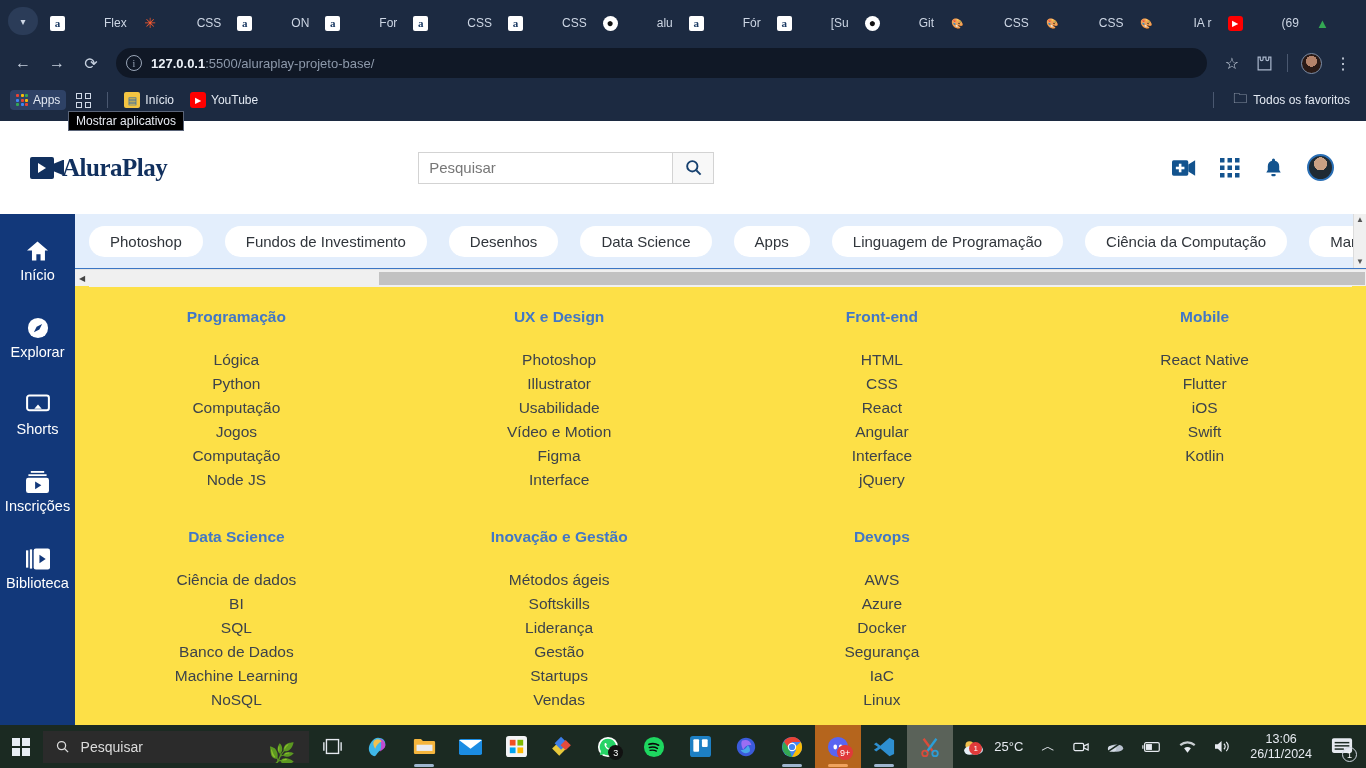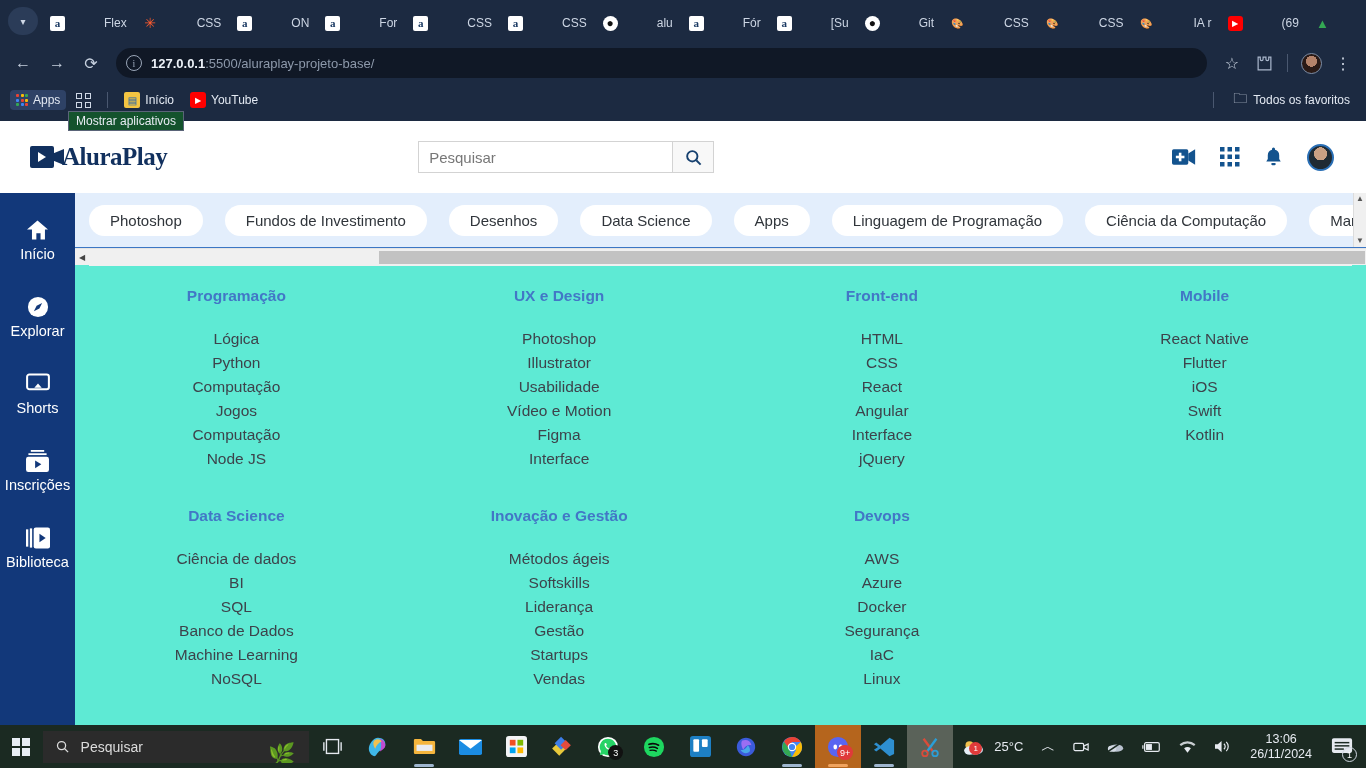--- a/index.html
+++ b/index.html
@@ -69,28 +69,28 @@
   .apps-grid-icon.multi i:nth-child(4){background:#4285f4}.apps-grid-icon.multi i:nth-child(5){background:#ea4335}.apps-grid-icon.multi i:nth-child(6){background:#fbbc05}
   .apps-grid-icon.multi i:nth-child(7){background:#34a853}.apps-grid-icon.multi i:nth-child(8){background:#4285f4}.apps-grid-icon.multi i:nth-child(9){background:#ea4335}
   .four-sq { display:grid; grid-template-columns:repeat(2,6px); grid-template-rows:repeat(2,6px); gap:3px; }
   .four-sq i { display:block; width:6px; height:6px; border:1.4px solid #cfd8e6; }
   .bm-sep { width:1px; height:16px; background:#4a5870; margin:0 6px; }
   .bm-ico { width:16px; height:16px; display:flex; align-items:center; justify-content:center; font-size:10px; border-radius:2px; flex:none; }
   .ico-inicio { background:#f4c542; color:#1a5fb4; }
   .ico-yt { background:#ff0000; color:#fff; font-size:8px; border-radius:3px; }
   .bm-right { margin-left:auto; display:flex; align-items:center; gap:6px; }
   .tooltip {
-    position:absolute; left:68px; top:25px; background:#14532d; color:#e8ecf4;
+    position:absolute; left:68px; top:25px; background:#000000; color:#e8ecf4;
     border:1px solid #5a6478; font-size:12px; padding:2px 7px; z-index:40; white-space:nowrap;
   }
 
   
   #page { position:absolute; left:0; top:121px; width:1366px; height:604px; background:#fff; overflow:hidden; }
 
-  .site-header { height:72px; display:flex; align-items:center; padding:0 24px 0 30px; background:#fff;gap:44px; }
+  .site-header { height:93px; display:flex; align-items:center; padding:0 24px 0 30px; background:#fff;gap:44px; }
   .logo { display:flex; align-items:center; gap:0; position:relative; }
   .logo-cam { width:34px; height:22px; position:relative; flex:none; }
   .logo-cam .body { position:absolute; left:0; top:0; width:24px; height:22px; background:#11305e; border-radius:2px; }
   .logo-cam .lens { position:absolute; right:0; top:3px; width:11px; height:16px; background:#11305e; clip-path:polygon(100% 0,100% 100%,0 72%,0 28%); }
   .logo-cam .play { position:absolute; left:8px; top:6px; width:0;height:0; border-left:8px solid #fff; border-top:5px solid transparent; border-bottom:5px solid transparent; }
   .logo-text { font-size:25px; font-weight:bold; color:#11305e; font-family:"Liberation Serif",serif; letter-spacing:-.5px; margin-left:-2px; }
   .logo-glow { position:absolute; left:10px; top:-4px; width:120px; height:30px; background:radial-gradient(ellipse at 50% 50%, rgba(160,190,235,.55), rgba(255,255,255,0) 70%); z-index:-1; }
 
   .search-wrap { margin-left:auto; margin-right:auto; display:flex; width:296px; height:32px; }
   .search-input { flex:1; border:1px solid #d3d3d3; border-right:none; padding:0 10px; font-size:15px; color:#555; background:#fff; outline:none; font-family:"Liberation Sans",sans-serif; }
@@ -117,21 +117,21 @@
     white-space:nowrap; flex:none;
   }
   .nav-vscroll { position:absolute; right:0; top:0; width:13px; height:100%; background:#f0f0f0; display:flex; flex-direction:column; justify-content:space-between; align-items:center; border-left:1px solid #dcdcdc; }
   .nav-vscroll span { font-size:8px; color:#555; line-height:1; padding:2px 0; }
   .hscroll { height:17px; background:#f0f0f0; display:flex; align-items:center; border-top:1px solid #e4e4e4; }
   .hs-arrow { width:14px; text-align:center; font-size:8px; color:#444; flex:none; }
   .hs-track { flex:1; height:17px; position:relative; background:#f0f0f0; }
   .hs-thumb { position:absolute; left:23%; top:2px; height:13px; width:78%; background:#c2c2c2; }
 
   
-  .cols-area { flex:1; background:#5eead4; padding:22px 0 0 0; overflow:hidden; }
+  .cols-area { flex:1; background:#fde047; padding:22px 0 0 0; overflow:hidden; }
   .col-grid { display:grid; grid-template-columns:repeat(4, 1fr); }
   .col-grid.second { margin-top:36px; }
   .col { text-align:center; }
   .col-title { font-size:15.5px; font-weight:bold; color:#4277c6; margin-bottom:22px; }
   .col-item { font-size:15.5px; color:#3d434b; line-height:24px; }
 
   
   #taskbar { position:absolute; left:0; top:725px; width:1366px; height:43px; background:#1b2a22; display:flex; align-items:center; }
   .tb-start { width:47px; height:43px; display:flex; align-items:center; justify-content:center; }
   .win-logo { display:grid; grid-template-columns:repeat(2,8px); grid-template-rows:repeat(2,8px); gap:2px; }

